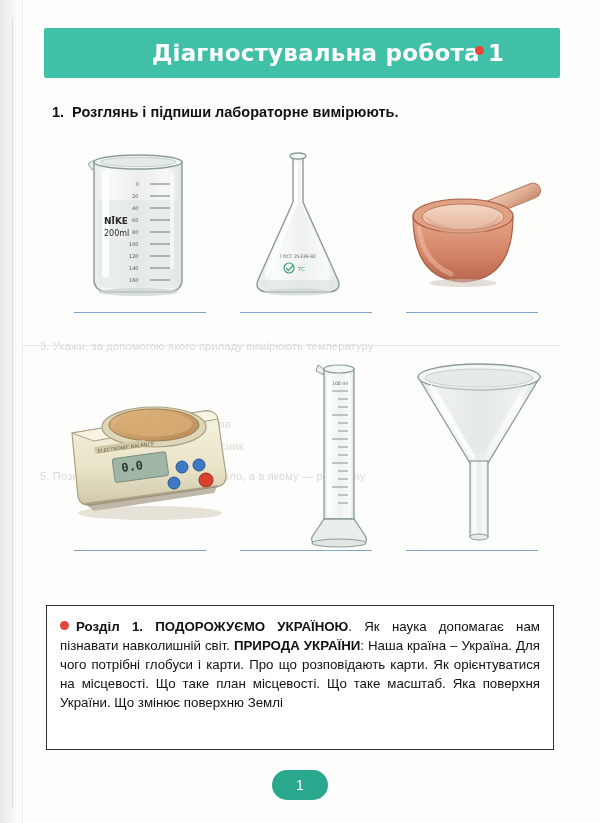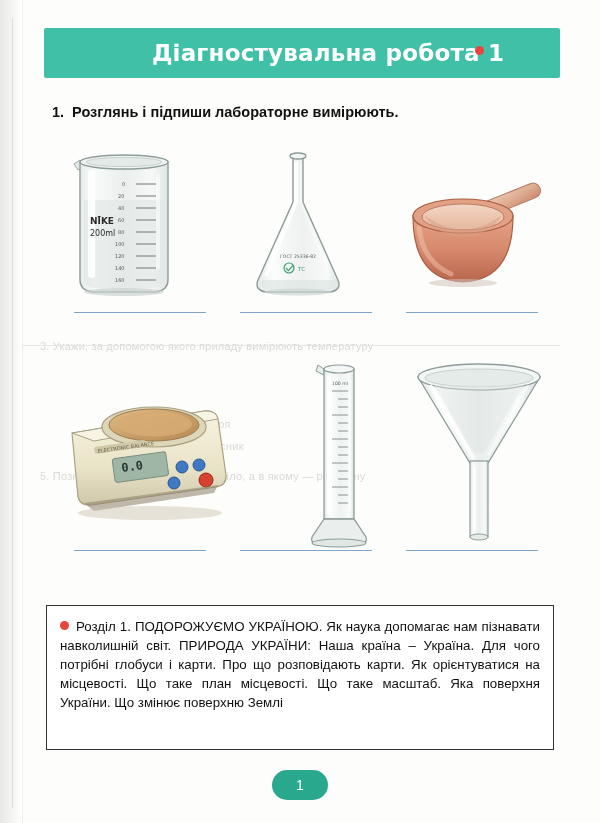--- a/index.html
+++ b/index.html
@@ -140,21 +140,21 @@
     background: #e8453c;
     margin-right: 7px;
     vertical-align: 1px;
   }
   .info-text {
     font-size: 13.3px;
     line-height: 1.42;
     color: #111;
     text-align: justify;
   }
-  .strong { font-weight: normal; margin-top: 31px; }
+  .strong { font-weight: bold; margin-top: 31px; }
 
   
   .page-num-badge {
     position: absolute;
     left: 272px;
     top: 770px;
     width: 56px;
     height: 30px;
     background: #2aa88d;
     border-radius: 15px;
@@ -196,21 +196,21 @@
     <div class="header-title">Діагностувальна робота 1</div>
     <div class="header-dot"></div>
   </div>
 
   <div class="task-line">
     <span class="task-num">1.</span><span class="task-text">Розглянь і підпиши лабораторне вимірюють.</span>
   </div>
 
   <div class="row row1">
 
-    <div class="slot" style="left:16px; width:140px;text-align:center;">
+    <div class="slot" style="left:30px; width:140px;text-align:center;">
       <svg width="140" height="180" viewBox="0 0 140 180">
         <defs>
           <linearGradient id="glass1" x1="0" y1="0" x2="1" y2="0">
             <stop offset="0%" stop-color="#e7eceb"></stop>
             <stop offset="18%" stop-color="#f7faf9"></stop>
             <stop offset="50%" stop-color="#eceeed"></stop>
             <stop offset="82%" stop-color="#f5f8f7"></stop>
             <stop offset="100%" stop-color="#dfe5e3"></stop>
           </linearGradient>
         </defs>

